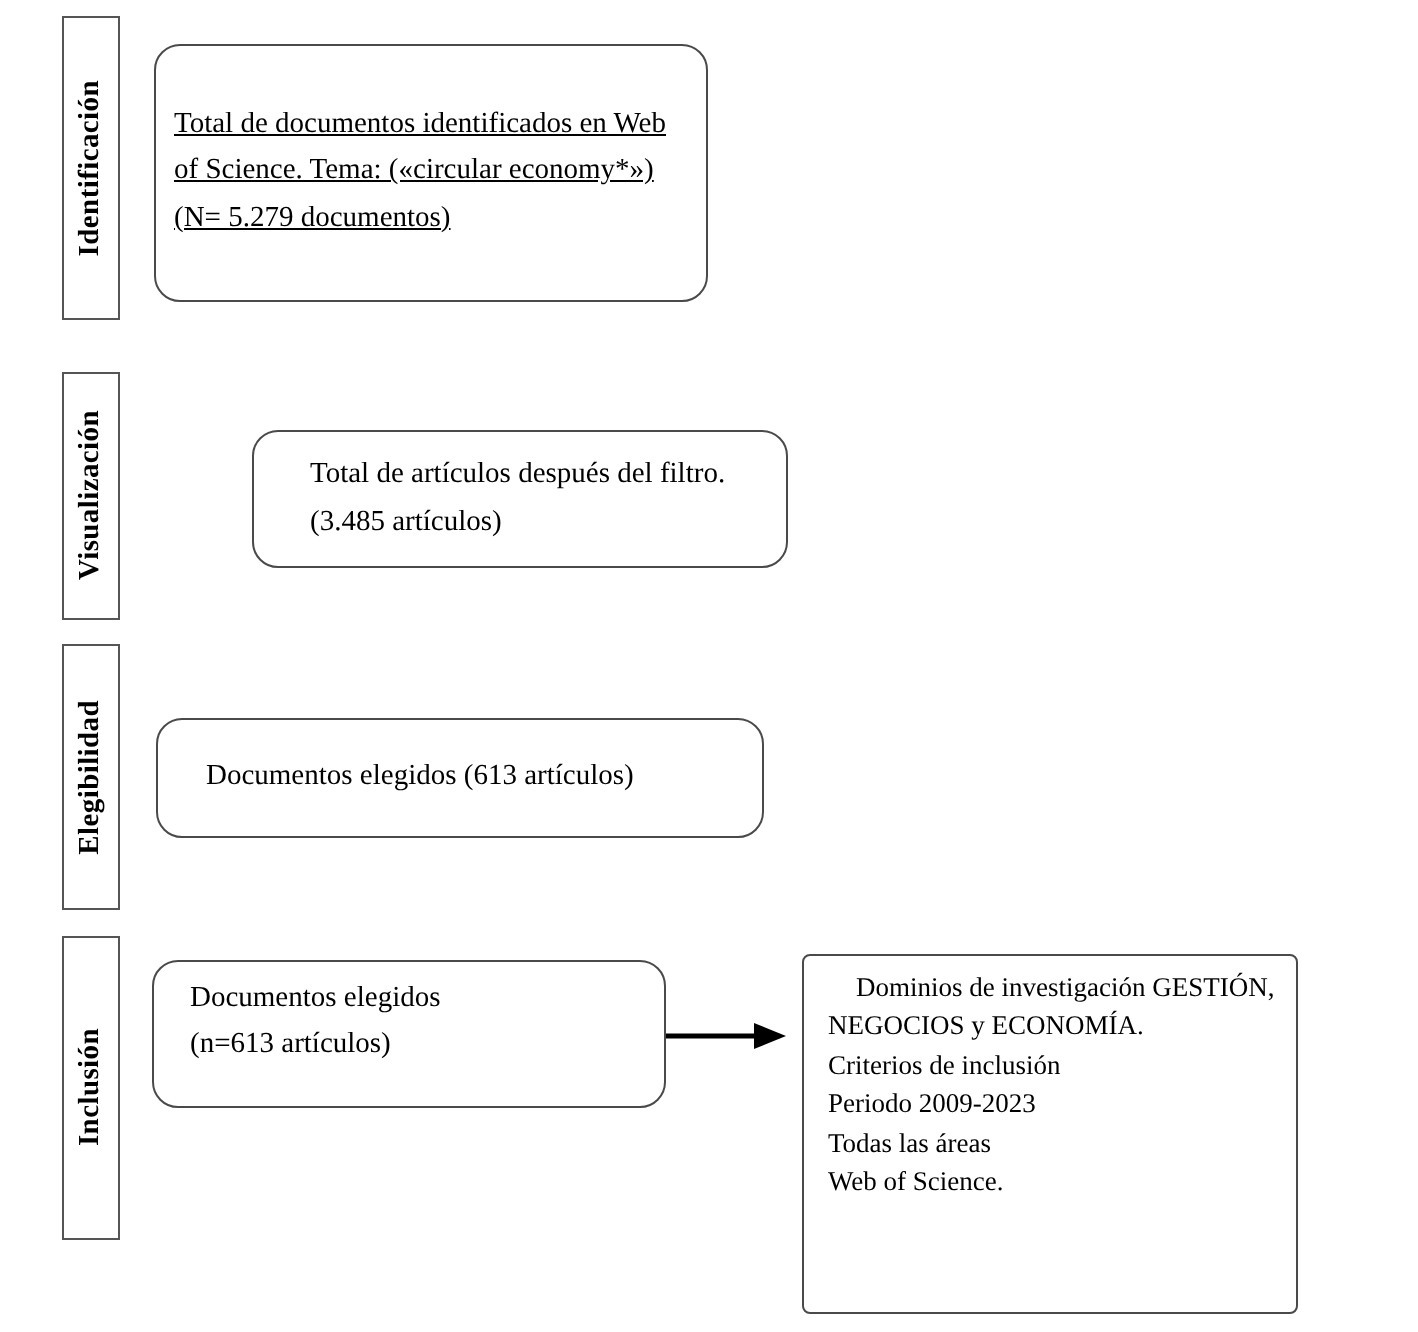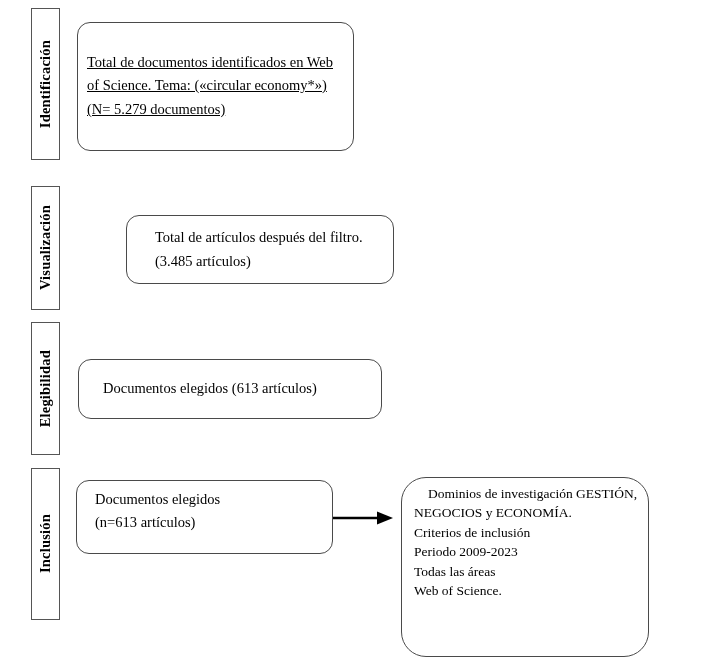--- a/index.html
+++ b/index.html
@@ -83,21 +83,21 @@
     left: 76px; top: 480px; width: 257px; height: 74px;
     padding: 0 10px 12px 18px;
   }
 
   
   #box-criterios {
     position: absolute;
     left: 401px; top: 477px; width: 248px; height: 180px;
     box-sizing: border-box;
     border: 1px solid #4a4a4a;
-    border-radius: 25px;
+    border-radius: 4px;
     background: #ffffff;
     padding: 6px 8px 4px 12px;
     display: flex;
     flex-direction: column;
     justify-content: flex-start;
   }
   .criteria-line {
     font-size: 13.5px;
     line-height: 19.4px;
     white-space: nowrap;

